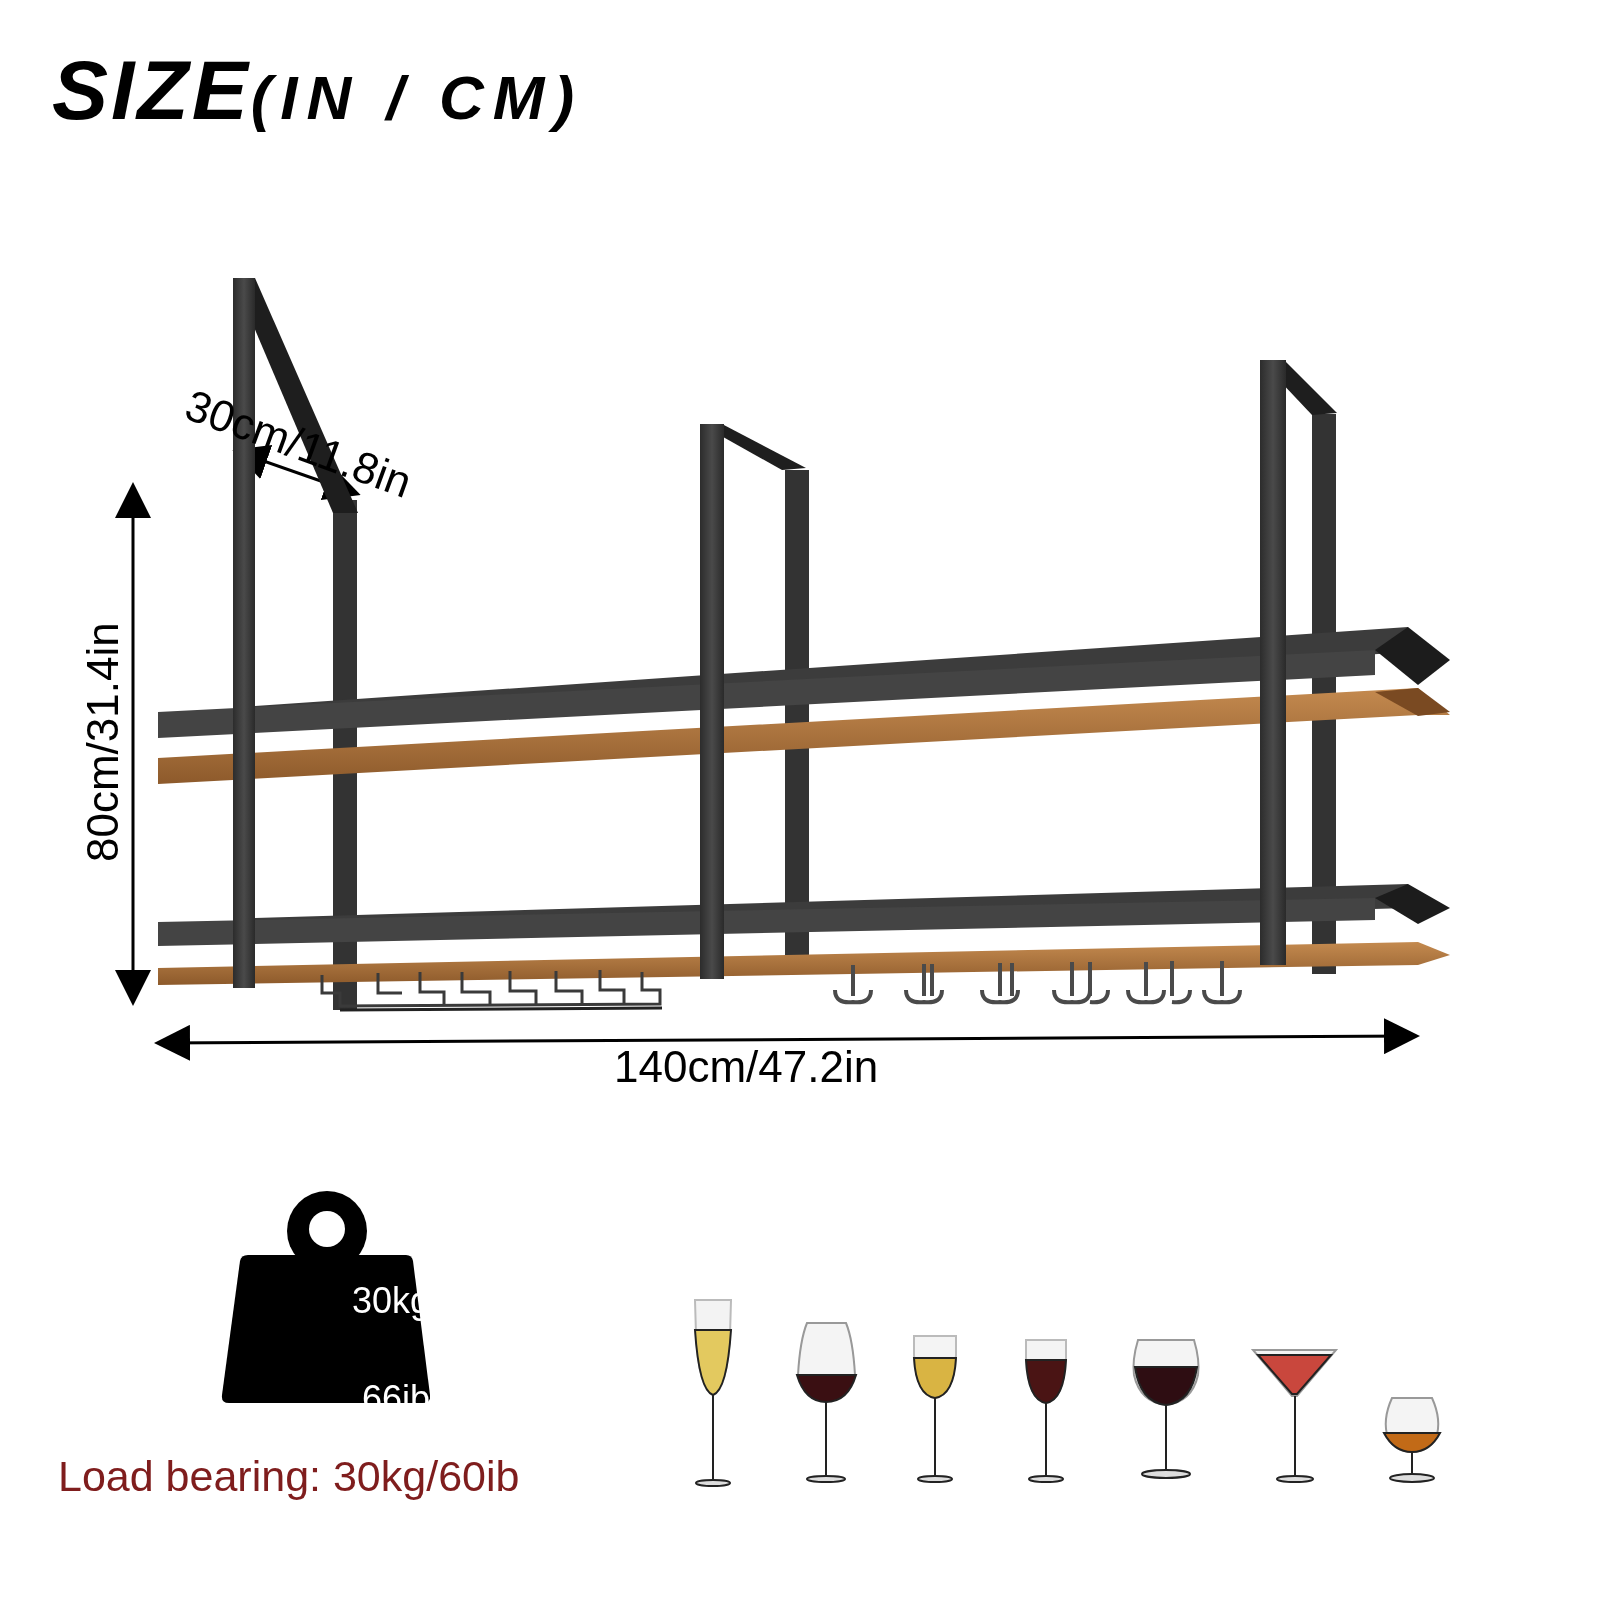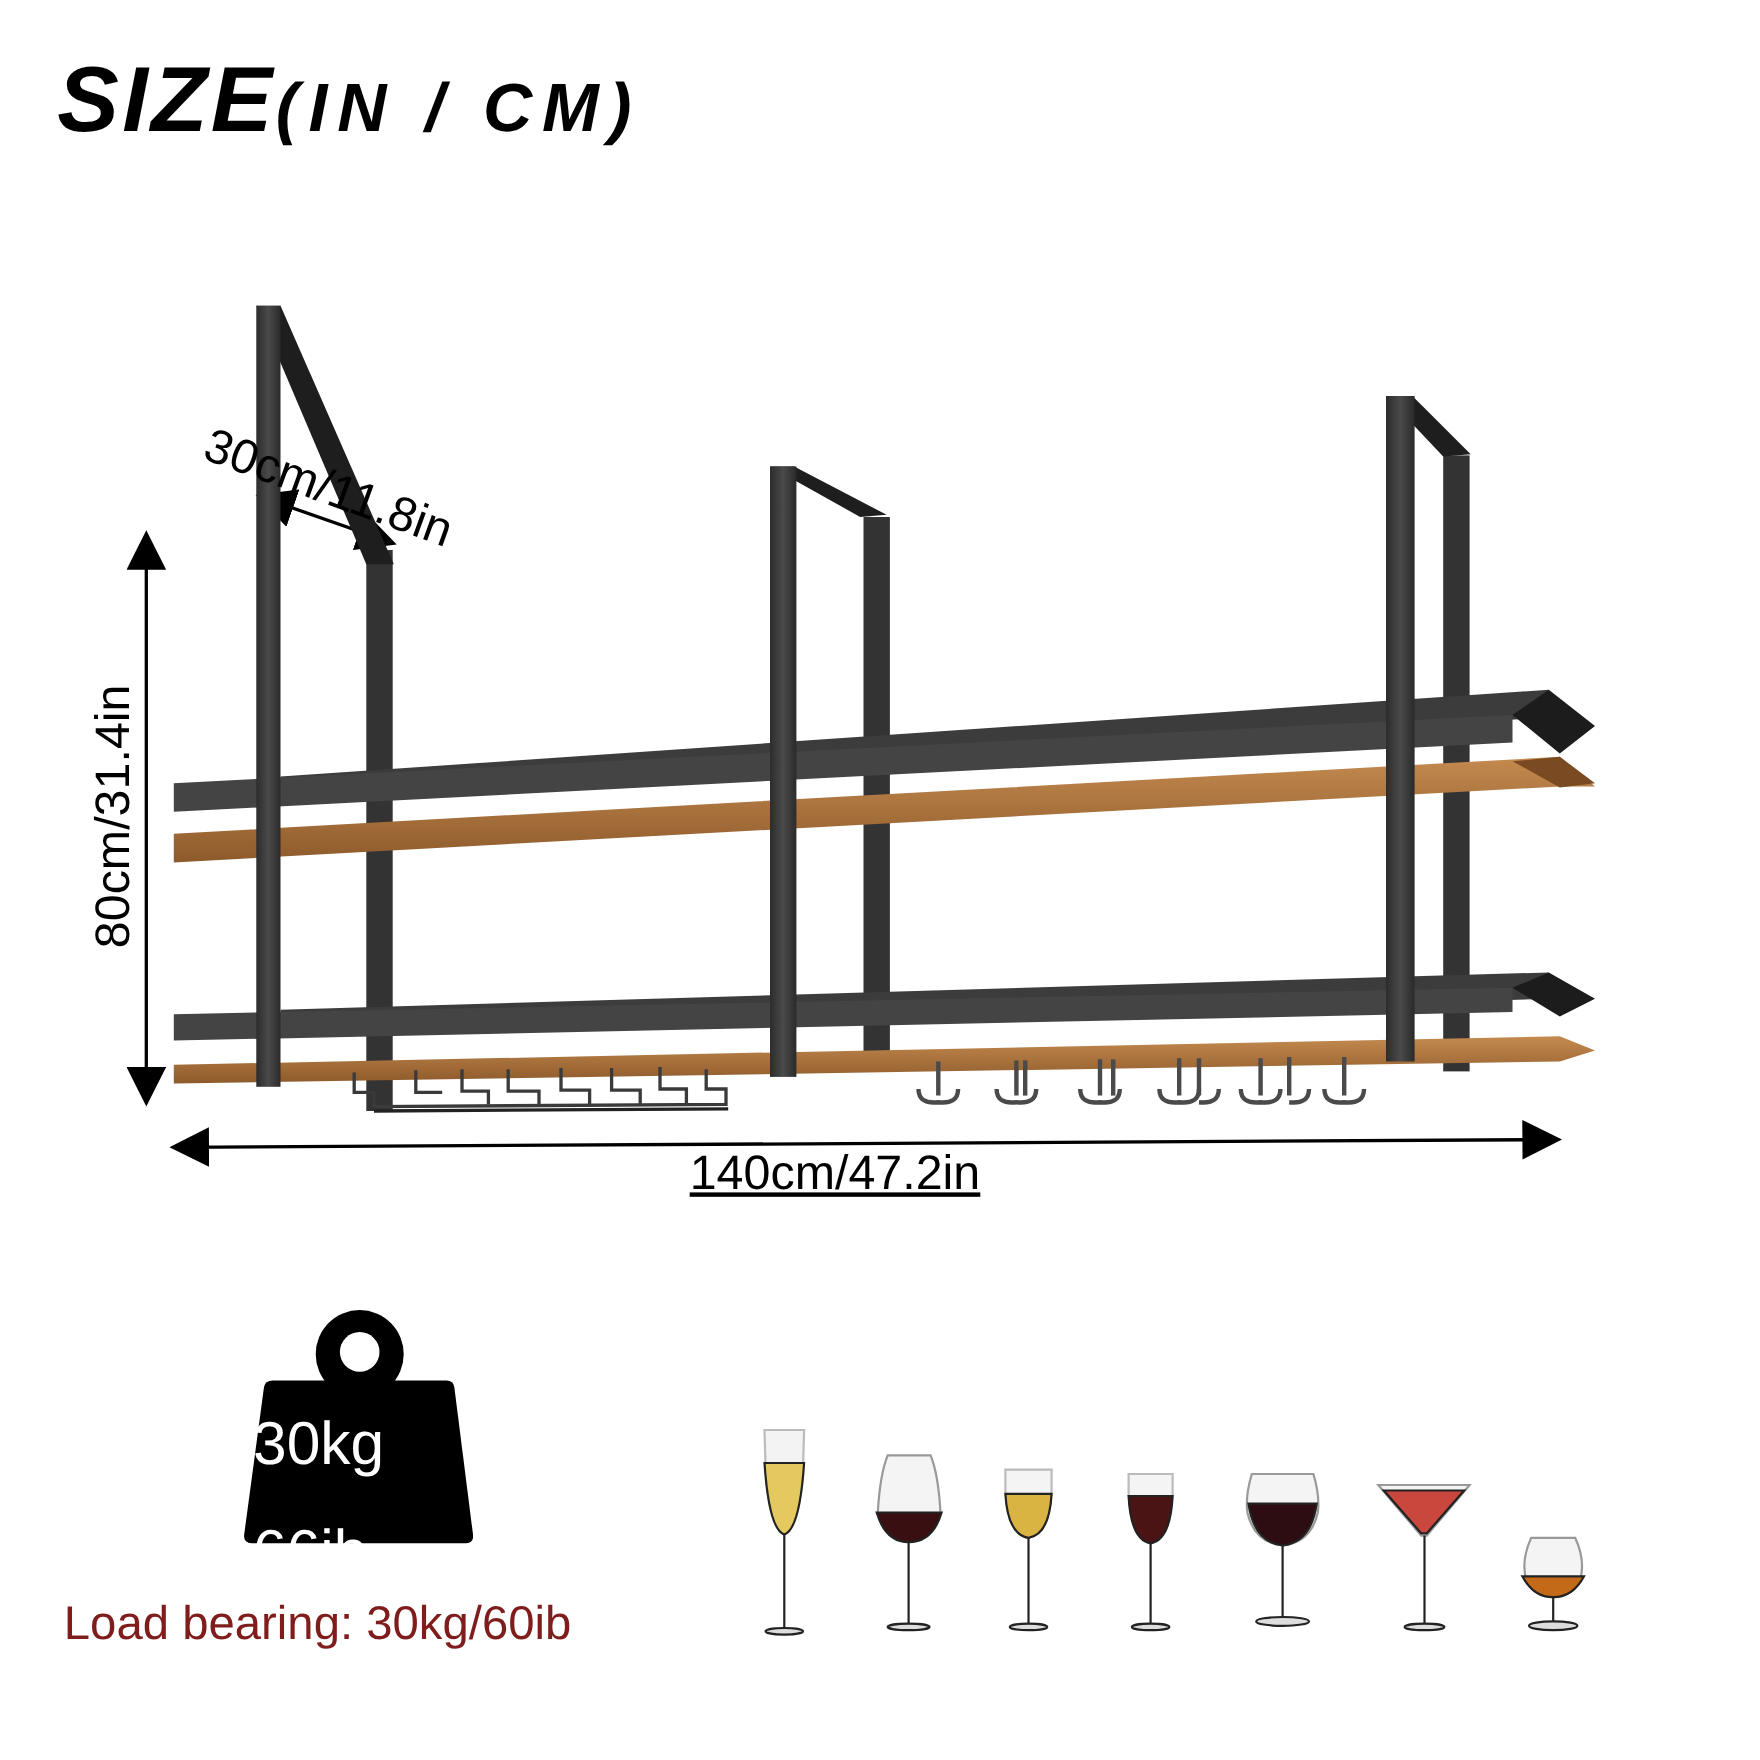--- a/index.html
+++ b/index.html
@@ -4,23 +4,23 @@
   <style>
     html, body { margin: 0; padding: 0; background: #ffffff; }
     body { width: 1600px; height: 1600px; position: relative; overflow: hidden; font-family: "Liberation Sans", sans-serif; color: #000; }
     .title { position: absolute; left: 52px; top: 42px; white-space: nowrap; font-family: "Liberation Sans", sans-serif; font-weight: bold; font-style: italic; color: #000; }
     .title .big { font-size: 84px; letter-spacing: 3px; margin-top: 44px; }
     .title .small { font-size: 62px; letter-spacing: 9px; }
     .illus { position: absolute; left: 0; top: 0; }
     .dim { position: absolute; font-family: "Liberation Sans", sans-serif; font-size: 44px; color: #000; white-space: nowrap; }
     .dim-depth { left: 196px; top: 380px; transform-origin: 0 0; transform: rotate(20deg); }
     .dim-height { left: 78px; top: 862px; transform-origin: 0 0; transform: rotate(-90deg); }
-    .dim-width { left: 627px; top: 1042px; text-decoration: underline; }
+    .dim-width { left: 614px; top: 1042px; }
     .weight-icon { position: absolute; left: 220px; top: 1185px; width: 205px; width: 210px; height: 225px; }
-    .weight-text { position: absolute; left: 230px; width: 200px; text-align: left; color: #fff; font-size: 55px; font-family: "Liberation Sans", sans-serif; }
+    .weight-text { position: absolute; left: 230px; width: 200px; text-align: right; color: #fff; font-size: 36px; font-family: "Liberation Sans", sans-serif; }
     .wt1 { top: 1280px; }
     .wt2 { top: 1378px; }
     .load-caption { position: absolute; left: 58px; top: 1452px; font-size: 43px; font-family: "Liberation Sans", sans-serif; color: #7f1d1d; white-space: nowrap; }
     .glasses { position: absolute; left: 0; top: 0; }
   </style>
 </head>
 <body>
 
 <div class="title">
   <span class="big">SIZE</span><span class="small">(IN / CM)</span>

